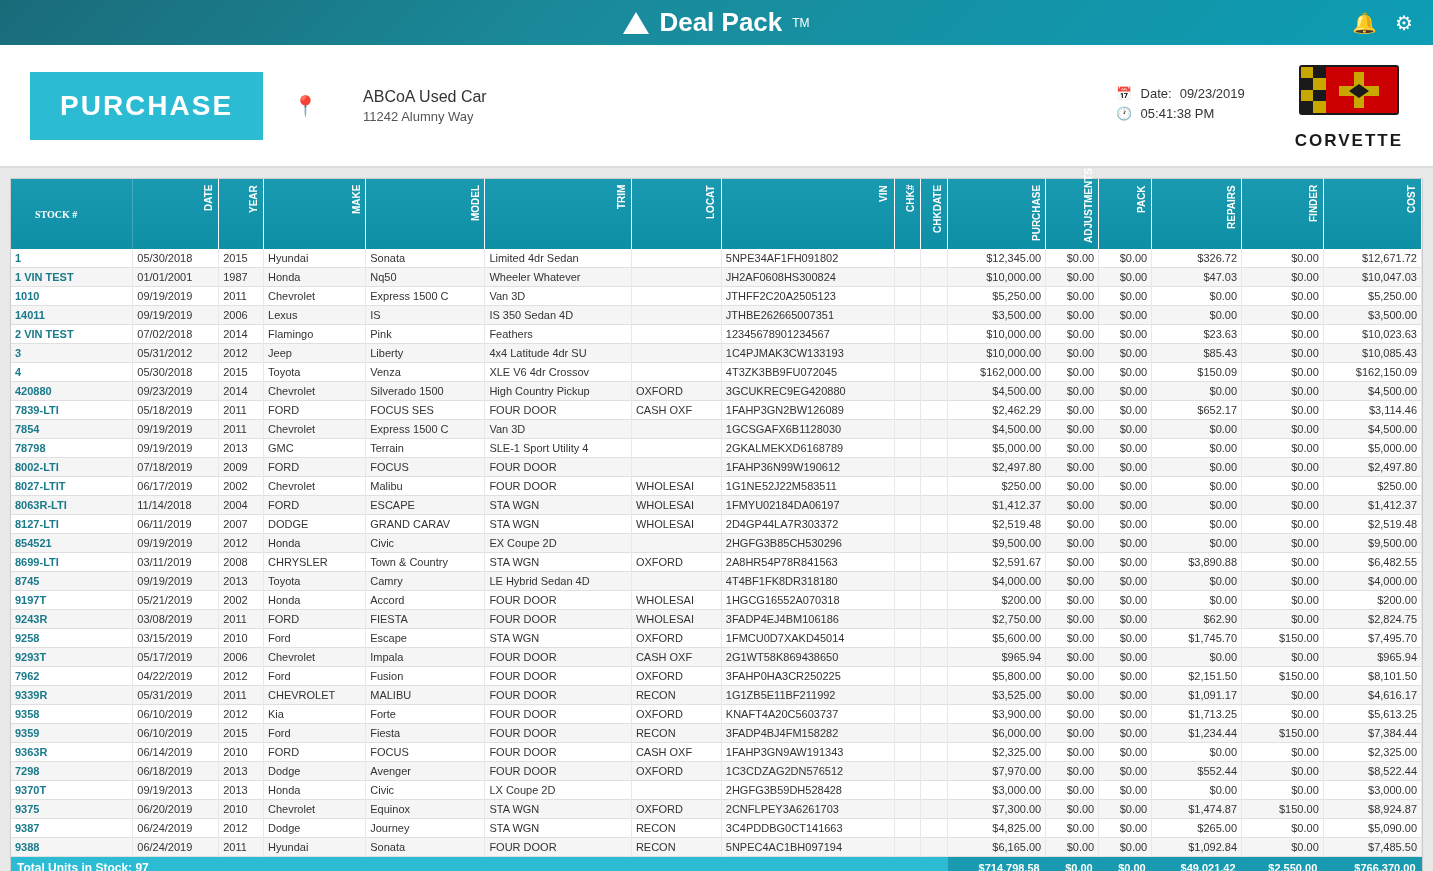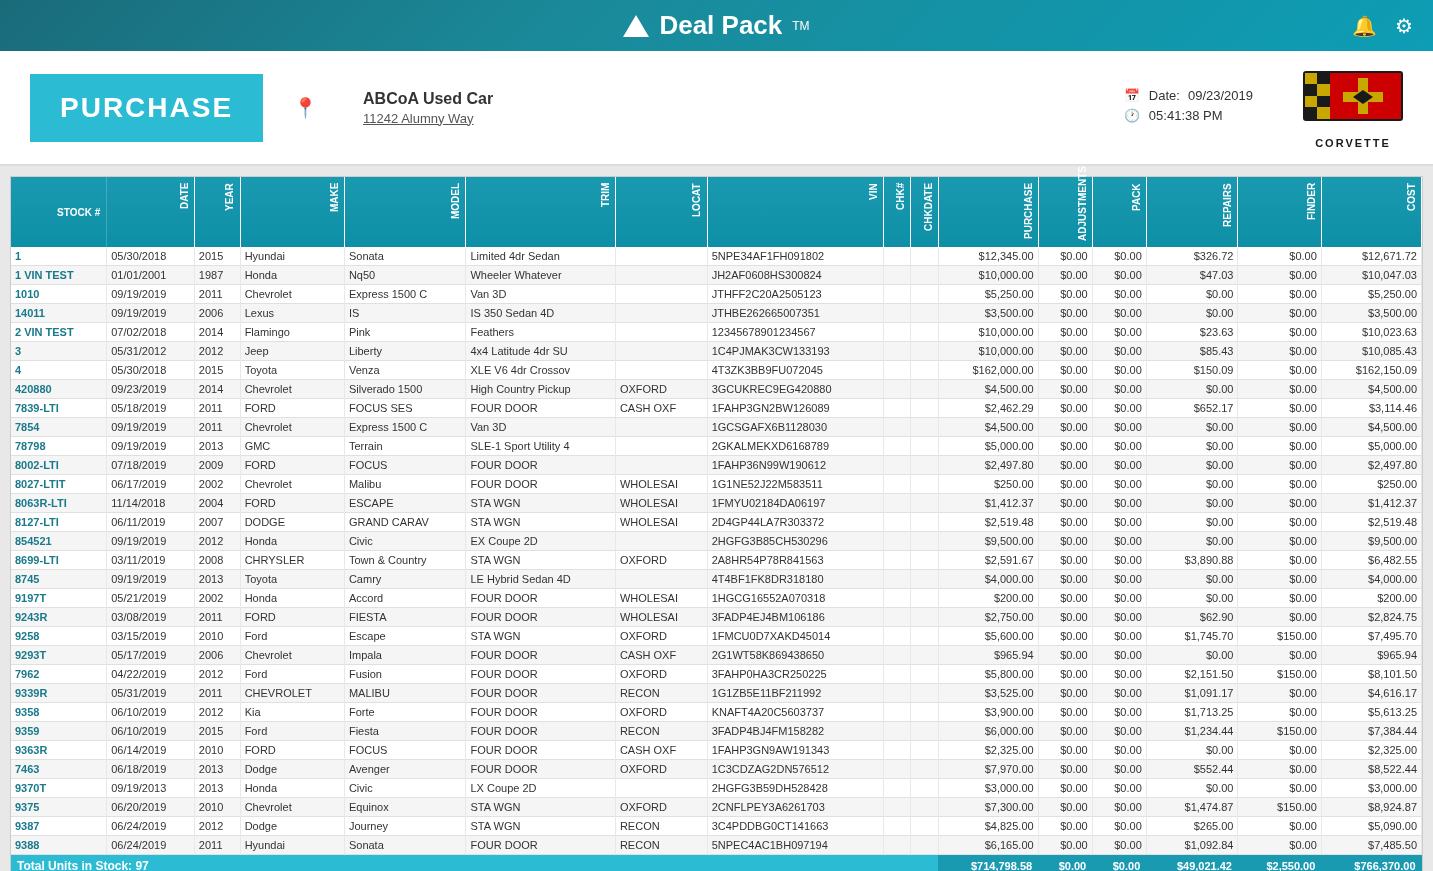--- a/index.html
+++ b/index.html
@@ -1,21 +1,21 @@
 <!DOCTYPE html>
 <html><head>
   <meta charset="utf-8">
   <style>
     * { margin: 0; padding: 0; box-sizing: border-box; }
     body { font-family: Arial, sans-serif; background: #e8e8e8; width: 1433px; min-height: 871px; overflow-x: hidden; }
 
     
     .top-header {
       background: linear-gradient(135deg, #1a6b7a 0%, #1a8a9a 40%, #0d9db5 100%);
-      height: 51px;
+      height: 45px;
       display: flex;
       align-items: center;
       justify-content: center;
       position: relative;
     }
     .header-title {
       color: white;
       font-size: 26px;
       font-weight: bold;
       display: flex;
@@ -51,22 +51,22 @@
       background: #2bbcd4;
       color: white;
       font-size: 28px;
       font-weight: bold;
       padding: 18px 30px;
       min-width: 200px;
       text-align: center;
       letter-spacing: 2px;
     }
     .company-info { flex: 1; padding-left: 15px; }
-    .company-name { font-size: 16px; font-weight: bold; color: #333; }
-    .company-address { font-size: 13px; color: #555; margin-top: 3px; text-decoration: underline; }
+    .company-name { font-size: 16px; font-weight: normal; color: #333; }
+    .company-address { font-size: 13px; color: #555; margin-top: 3px; }
     .date-info { margin-left: auto; }
     .date-row { display: flex; align-items: center; gap: 8px; font-size: 13px; color: #333; margin-bottom: 5px; }
     .corvette-logo {
       margin-left: 20px;
       text-align: center;
     }
 
     
     .table-container {
       background: white;
@@ -162,29 +162,29 @@
       <rect x="2" y="41" width="12" height="12" fill="#1a1a1a"></rect>
       <rect x="14" y="41" width="13" height="12" fill="#c8a800"></rect>
 
       <rect x="27" y="7" width="71" height="46" fill="#cc0000"></rect>
 
       <rect x="55" y="12" width="10" height="36" fill="#c8a800"></rect>
       <rect x="40" y="26" width="40" height="10" fill="#c8a800"></rect>
 
       <polygon points="60,24 70,31 60,38 50,31" fill="#1a1a1a"></polygon>
     </svg>
-    <div style="color:#1a1a1a; font-weight:bold; font-size:11px; letter-spacing:2px; text-align:center; margin-top:2px;">CORVETTE</div>
+    <div style="color:#1a1a1a; font-weight:bold; font-size:17px; letter-spacing:2px; text-align:center; margin-top:2px;">CORVETTE</div>
   </div>
 </div>
 
 <div class="table-container">
   <table>
     <thead>
       <tr>
-        <th class="horiz" style="text-align:right; padding: 8px 6px; writing-mode:horizontal-tb; transform:none; vertical-align:middle; min-width:70px;">STOCK #</th>
+        <th class="horiz" style="text-align:left; padding: 8px 24px; writing-mode:horizontal-tb; transform:none; vertical-align:middle; min-width:70px;font-family:Liberation Serif, serif;">STOCK #</th>
         <th>DATE</th>
         <th>YEAR</th>
         <th>MAKE</th>
         <th>MODEL</th>
         <th>TRIM</th>
         <th>LOCAT</th>
         <th>VIN</th>
         <th>CHK#</th>
         <th>CHKDATE</th>
         <th>PURCHASE</th>
@@ -676,21 +676,21 @@
           <td></td>
           <td></td>
           <td class="num">$2,325.00</td>
           <td class="num">$0.00</td>
           <td class="num">$0.00</td>
           <td class="num">$0.00</td>
           <td class="num">$0.00</td>
           <td class="num">$2,325.00</td>
         </tr>
         <tr>
-          <td class="stock">7463</td>
+          <td class="stock">7298</td>
           <td>06/18/2019</td>
           <td>2013</td>
           <td>Dodge</td>
           <td>Avenger</td>
           <td>FOUR DOOR</td>
           <td>OXFORD</td>
           <td>1C3CDZAG2DN576512</td>
           <td></td>
           <td></td>
           <td class="num">$7,970.00</td>

